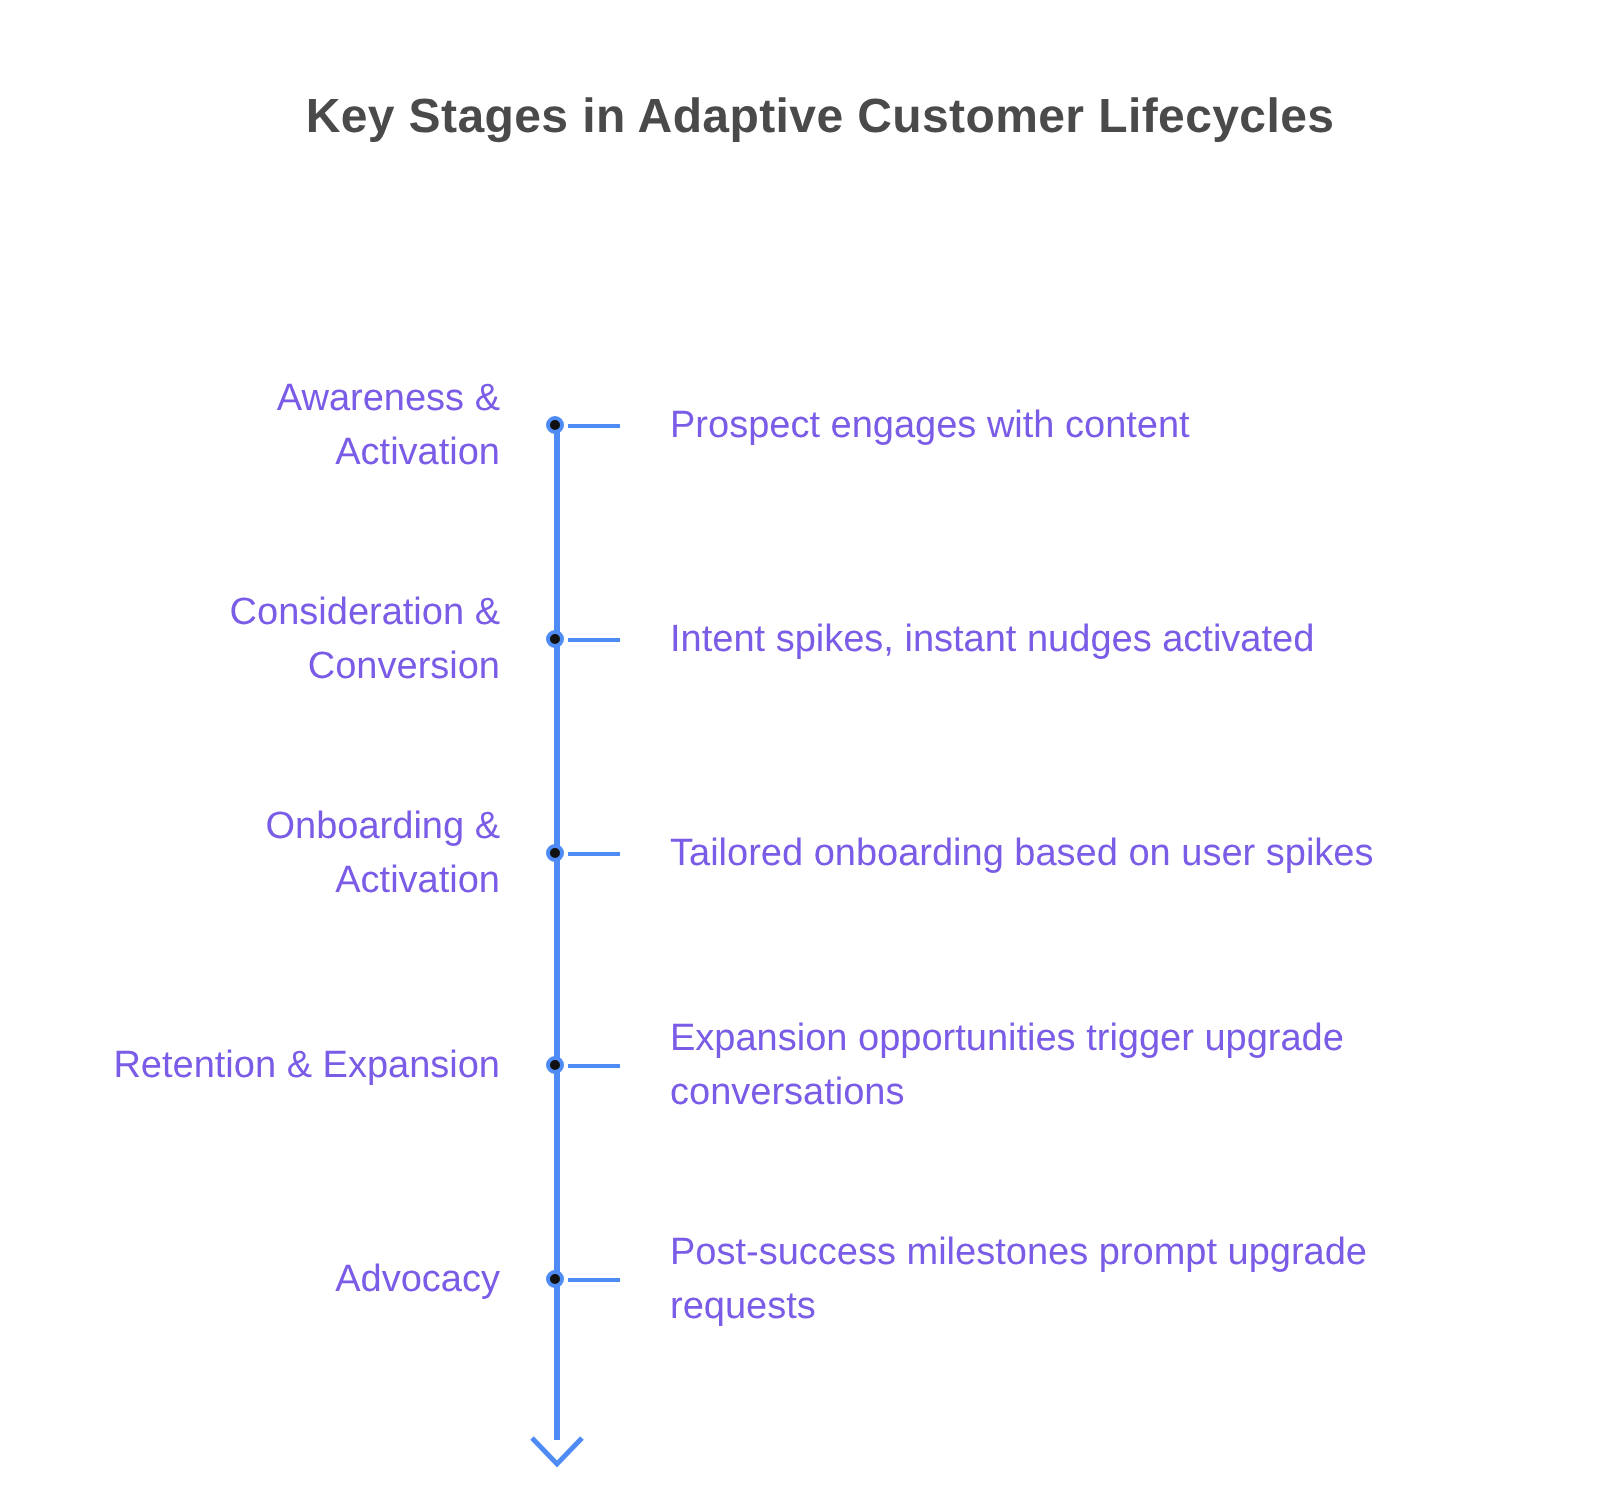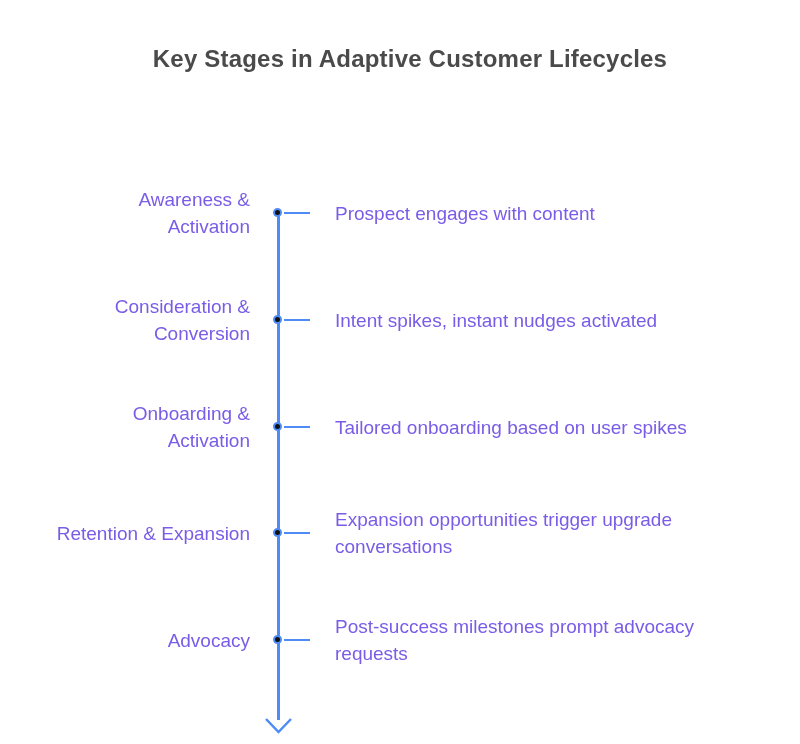--- a/index.html
+++ b/index.html
@@ -128,17 +128,17 @@
     <span class="dot"></span>
     <span class="connector"></span>
     <div class="stage-desc">Expansion opportunities trigger upgrade
 conversations</div>
   </div>
 
   <div class="row" style="top:640px">
     <div class="stage-label">Advocacy</div>
     <span class="dot"></span>
     <span class="connector"></span>
-    <div class="stage-desc">Post-success milestones prompt advocacy
+    <div class="stage-desc">Post-success milestones prompt upgrade
 requests</div>
   </div>
 
 </div>
 
 </body></html>

